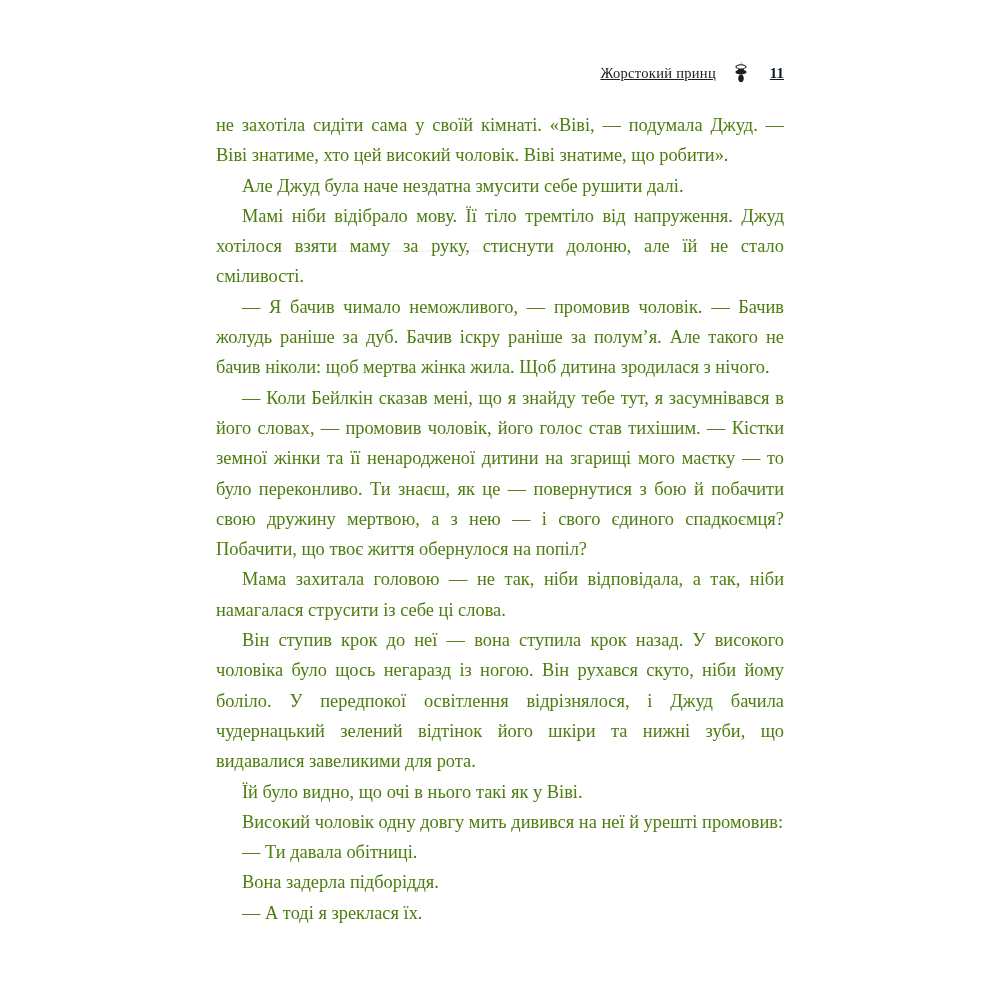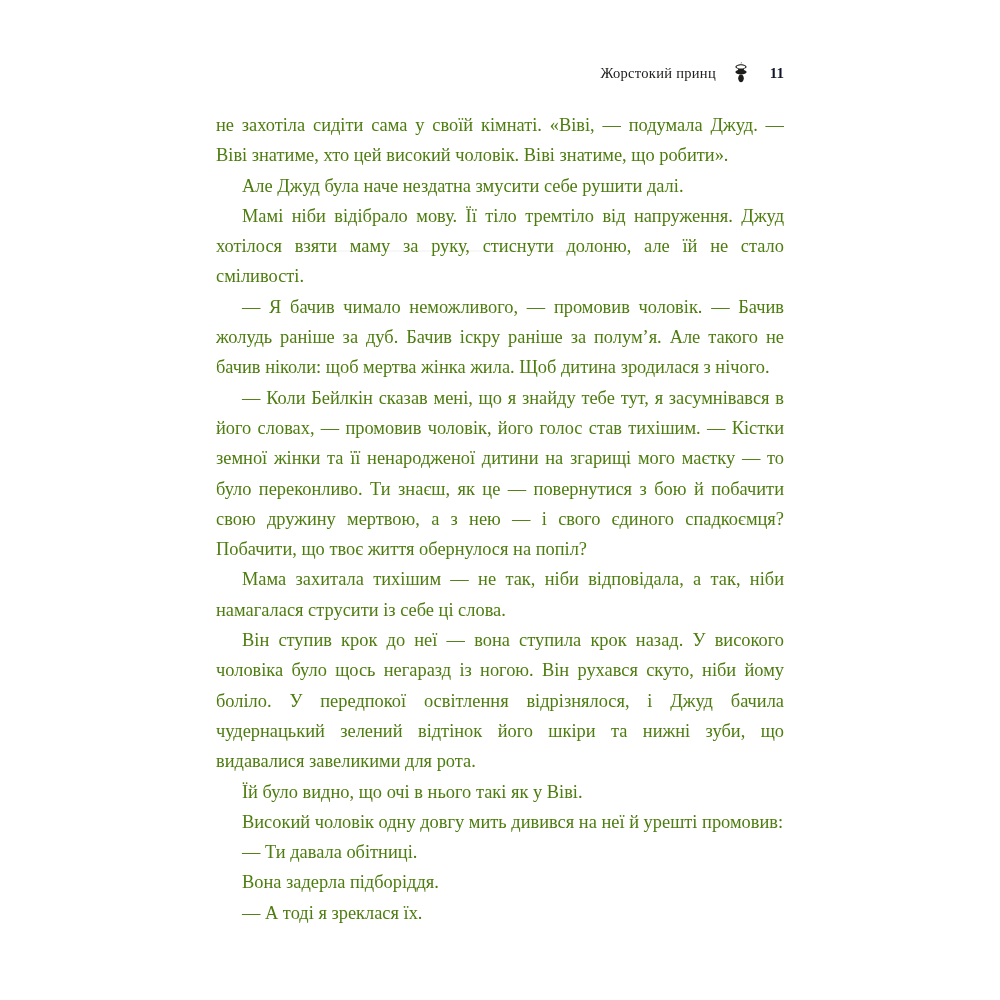--- a/index.html
+++ b/index.html
@@ -24,20 +24,21 @@
   .page-header {
     position: absolute;
     top: 58px;
     left: 216px;
     right: 216px;
     height: 30px;
     display: flex;
     align-items: center;
     justify-content: flex-end;
     gap: 12px;
+    text-decoration: underline;
   }
   .running-title {
     font-family: "Liberation Serif", serif;
     font-size: 14.5px;
     letter-spacing: 0.3px;
     color: #20201e;
     white-space: nowrap;
   }
   .header-ornament {
     display: inline-flex;
@@ -109,21 +110,21 @@
     </span>
     <span class="folio">11</span>
   </div>
 
   <div class="text-block">
     <p class="para first">не захотіла сидіти сама у своїй кімнаті. «Віві, — подумала Джуд. — Віві знатиме, хто цей високий чоловік. Віві знатиме, що робити».</p>
     <p class="para indent">Але Джуд була наче нездатна змусити себе рушити далі.</p>
     <p class="para indent">Мамі ніби відібрало мову. Її тіло тремтіло від напруження. Джуд хотілося взяти маму за руку, стиснути долоню, але їй не стало сміливості.</p>
     <p class="para indent">— Я бачив чимало неможливого, — промовив чоловік. — Бачив жолудь раніше за дуб. Бачив іскру раніше за полум’я. Але такого не бачив ніколи: щоб мертва жінка жила. Щоб дитина зродилася з нічого.</p>
     <p class="para indent">— Коли Бейлкін сказав мені, що я знайду тебе тут, я засумнівався в його словах, — промовив чоловік, його голос став тихішим. — Кістки земної жінки та її ненародженої дитини на згарищі мого маєтку — то було переконливо. Ти знаєш, як це — повернутися з бою й побачити свою дружину мертвою, а з нею — і свого єдиного спадкоємця? Побачити, що твоє життя обернулося на попіл?</p>
-    <p class="para indent">Мама захитала тихішим — не так, ніби відповідала, а так, ніби намагалася струсити із себе ці слова.</p>
+    <p class="para indent">Мама захитала головою — не так, ніби відповідала, а так, ніби намагалася струсити із себе ці слова.</p>
     <p class="para indent">Він ступив крок до неї — вона ступила крок назад. У високого чоловіка було щось негаразд із ногою. Він рухався скуто, ніби йому боліло. У передпокої освітлення відрізнялося, і Джуд бачила чудернацький зелений відтінок його шкіри та нижні зуби, що видавалися завеликими для рота.</p>
     <p class="para indent">Їй було видно, що очі в нього такі як у Віві.</p>
     <p class="para indent">Високий чоловік одну довгу мить дивився на неї й урешті промовив:</p>
     <p class="para indent">— Ти давала обітниці.</p>
     <p class="para indent">Вона задерла підборіддя.</p>
     <p class="para indent">— А тоді я зреклася їх.</p>
   </div>
 
 </div>
 

